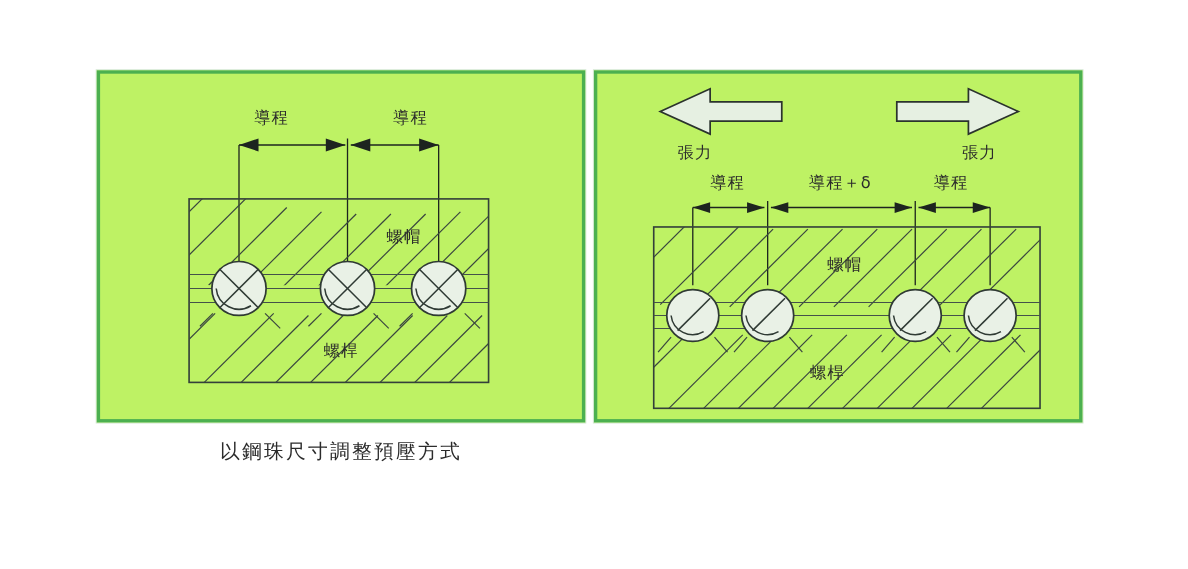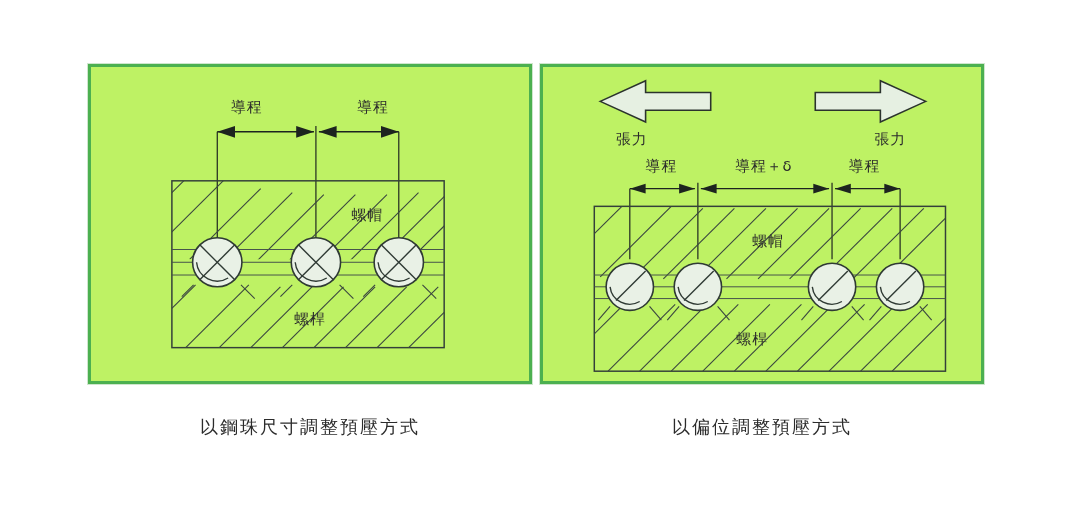--- a/index.html
+++ b/index.html
@@ -39,21 +39,21 @@
   .panel-svg {
     position: absolute;
     left: 0;
     top: 0;
     width: 100%;
     height: 100%;
     display: block;
   }
 
   .caption {
-    margin-top: 31px;
+    margin-top: 14px;
     text-align: center;
     font-size: 18px;
     letter-spacing: 2px;
     color: #2b2b2b;
     font-family: "DejaVu Sans", sans-serif;
     white-space: nowrap;
   }
 
   
   .ln      { stroke: #34403a; stroke-width: 1.5; fill: none; }
@@ -300,16 +300,15 @@
           <line x1="274" y1="244" x2="262" y2="258"></line>
           <line x1="313" y1="244" x2="325" y2="258"></line>
           <line x1="343" y1="244" x2="331" y2="258"></line>
           <line x1="382" y1="244" x2="394" y2="258"></line>
         </g>
 
         <text class="svg-label" x="228" y="182" text-anchor="middle">螺帽</text>
         <text class="svg-label" x="212" y="282" text-anchor="middle">螺桿</text>
       </svg>
     </div>
-    <div class="caption">以偏位調整預壓方式</div>
   </div>
 
 </div>
 
 </body></html>

